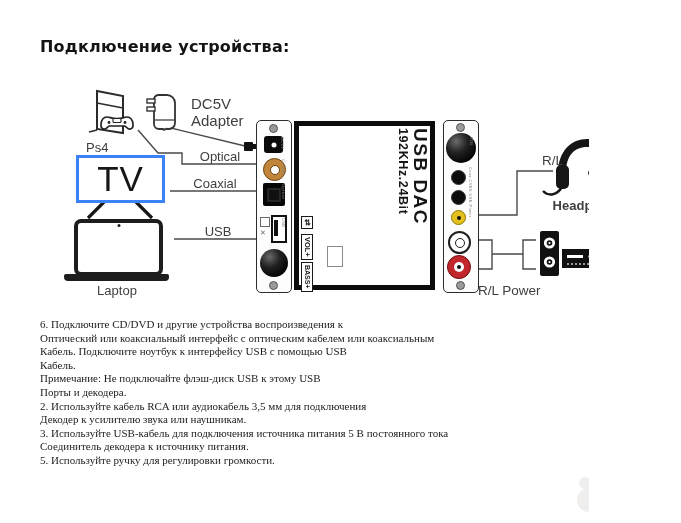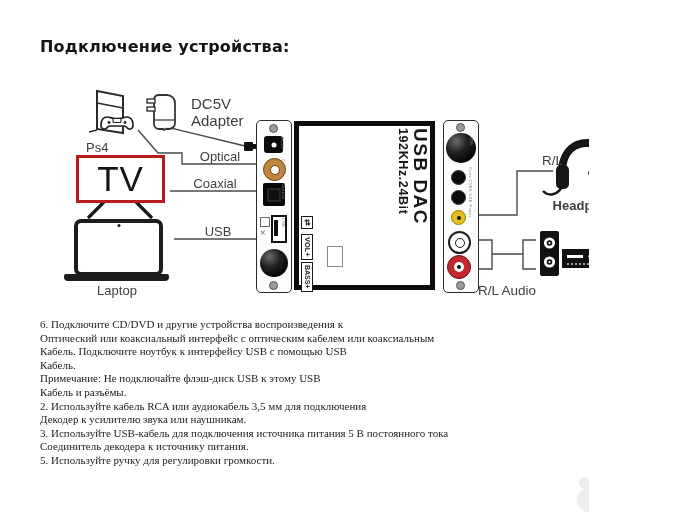--- a/index.html
+++ b/index.html
@@ -5,21 +5,21 @@
   html,body{margin:0;padding:0;background:#fff;}
   .canvas{position:relative;width:589px;height:523px;background:#ffffff;overflow:hidden;
           font-family:"Liberation Sans",sans-serif;}
   .abs{position:absolute;}
   .title{left:40px;top:37px;font-family:"DejaVu Sans",sans-serif;font-weight:bold;
          font-size:16px;color:#141414;letter-spacing:.2px;}
   .lbl{color:#3f3f3f;font-size:13px;font-family:"Liberation Sans",sans-serif;}
   .lbl.c{text-align:center;}
   svg.layer{position:absolute;left:0;top:0;}
   
-  .tv-box{left:76px;top:155px;width:83px;height:42px;border:3px solid #b91c1c;
+  .tv-box{left:76px;top:155px;width:83px;height:42px;border:3px solid #3b82f6;
           display:flex;align-items:center;justify-content:center;}
   .tv-box span{font-size:35px;color:#161616;letter-spacing:1px;font-family:"Liberation Sans",sans-serif;}
   
   .laptop{left:74px;top:219px;width:81px;height:49px;border:4px solid #1d1d1d;border-radius:7px;background:#fff;}
   .laptop .cam{position:absolute;left:50%;top:1px;width:3px;height:3px;background:#1d1d1d;border-radius:50%;transform:translateX(-50%);}
   .laptop-base{left:64px;top:274px;width:105px;height:7px;background:#1d1d1d;border-radius:2px 2px 4px 4px;}
   
   .panel{width:34px;height:171px;border:1.6px solid #2c2c2c;border-radius:5px;background:#fdfdfd;}
   .panel.rear{left:256px;top:120px;}
   .panel.front{left:443px;top:120px;}
@@ -172,21 +172,21 @@
   <div class="abs laptop">
       <span class="cam"></span>
     </div>
   <div class="abs laptop-base"></div>
   <div class="abs lbl c" style="left:82px;top:283px;width:70px;">Laptop</div>
 
   <div class="abs lbl c" style="left:185px;top:149px;width:70px;">Optical</div>
   <div class="abs lbl c" style="left:176px;top:176px;width:78px;">Coaxial</div>
   <div class="abs lbl c" style="left:183px;top:224px;width:70px;">USB</div>
   <div class="abs lbl" style="left:542px;top:153px;font-size:13.5px;">R/L</div>
-  <div class="abs lbl" style="left:478px;top:283px;font-size:13.5px;">R/L Audio</div>
+  <div class="abs lbl" style="left:478px;top:283px;font-size:13.5px;">R/L Power</div>
 
   <div class="abs lbl c" style="left:550px;top:198px;width:76px;font-weight:bold;">Headphone</div>
 
   <div class="abs panel rear">
     <span class="screw" style="left:12px;top:3px;"></span>
     <span class="dcjack">
         <i></i>
       </span>
     <span class="tinyv" style="left:28px;top:16px;">DC5V</span>
     <span class="coax">
@@ -236,21 +236,21 @@
       </span>
     <span class="screw" style="left:12px;top:160px;"></span>
   </div>
 
   <div class="abs instr">
     <div>6. Подключите CD/DVD и другие устройства воспроизведения к</div>
     <div>Оптический или коаксиальный интерфейс с оптическим кабелем или коаксиальным</div>
     <div>Кабель. Подключите ноутбук к интерфейсу USB с помощью USB</div>
     <div>Кабель.</div>
     <div>Примечание: Не подключайте флэш-диск USB к этому USB</div>
-    <div>Кабель и разъёмы.</div>
+    <div>Порты и декодера.</div>
     <div>2. Используйте кабель RCA или аудиокабель 3,5 мм для подключения</div>
     <div>Декодер к усилителю звука или наушникам.</div>
     <div>3. Используйте USB-кабель для подключения источника питания 5 В постоянного тока</div>
     <div>Соединитель декодера к источнику питания.</div>
     <div>5. Используйте ручку для регулировки громкости.</div>
   </div>
 
   <div class="abs wm-text">Avito</div>
 
 </div>

